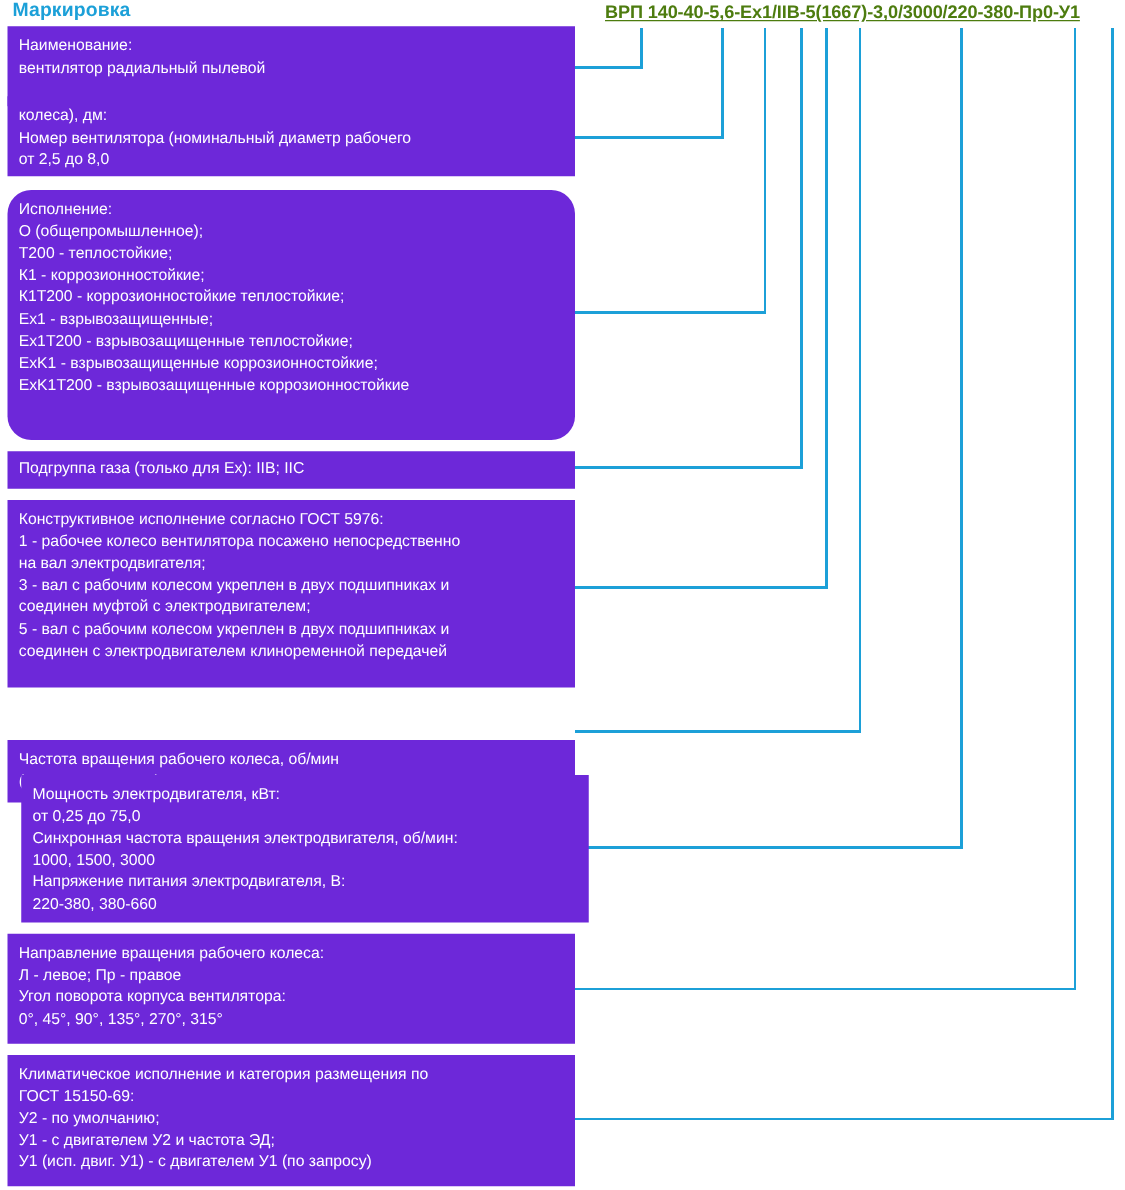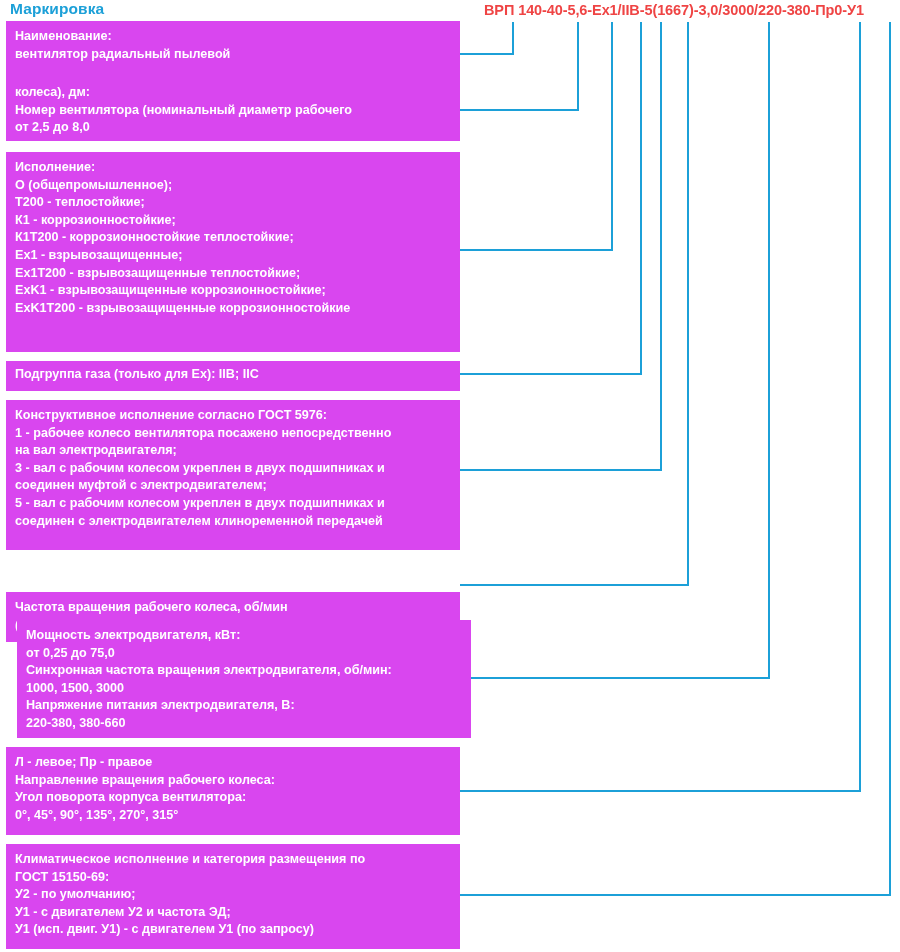--- a/index.html
+++ b/index.html
@@ -24,38 +24,38 @@
     letter-spacing:0.1px;
     white-space:nowrap;
   }
 
   
   .marking-code{
     position:absolute;
     left:484px; top:2px;
     font-size:14.5px;
     font-weight:bold;
-    color:#ef4444;
+    color:#4d7c0f;
     white-space:nowrap;
+    text-decoration:underline;
     text-underline-offset:2px;
     letter-spacing:-0.1px;
   }
 
   
   .box{
     position:absolute;
     left:6px;
     width:454px;
-    background:#d946ef;
+    background:#6d28d9;
     box-sizing:border-box;
     padding:7px 9px 7px 9px;
     font-size:12.6px;
     line-height:17.6px;
     color:#ffffff;
-    font-weight:bold;
   }
   .box .line{white-space:nowrap;}
 
   
   #wires{
     position:absolute;
     left:0;top:0;
     width:900px;height:952px;
     pointer-events:none;
   }
@@ -96,21 +96,21 @@
     <div class="line">Наименование:</div>
     <div class="line">вентилятор радиальный пылевой</div>
   </div>
 
   <div class="box" style="top:77px;height:64px;">
     <div class="line">колеса), дм:</div>
     <div class="line">Номер вентилятора (номинальный диаметр рабочего</div>
     <div class="line">от 2,5 до 8,0</div>
   </div>
 
-  <div class="box" style="top:152px;height:200px;">
+  <div class="box" style="top:152px;height:200px;border-radius:19px;">
     <div class="line">Исполнение:</div>
     <div class="line">О (общепромышленное);</div>
     <div class="line">Т200 - теплостойкие;</div>
     <div class="line">К1 - коррозионностойкие;</div>
     <div class="line">К1Т200 - коррозионностойкие теплостойкие;</div>
     <div class="line">Ex1 - взрывозащищенные;</div>
     <div class="line">Ex1T200 - взрывозащищенные теплостойкие;</div>
     <div class="line">ExK1 - взрывозащищенные коррозионностойкие;</div>
     <div class="line">ExK1T200 - взрывозащищенные коррозионностойкие</div>
   </div>
@@ -137,22 +137,22 @@
   <div class="box" style="top:620px;height:118px;margin-left:11px;">
     <div class="line">Мощность электродвигателя, кВт:</div>
     <div class="line">от 0,25 до 75,0</div>
     <div class="line">Синхронная частота вращения электродвигателя, об/мин:</div>
     <div class="line">1000, 1500, 3000</div>
     <div class="line">Напряжение питания электродвигателя, В:</div>
     <div class="line">220-380, 380-660</div>
   </div>
 
   <div class="box" style="top:747px;height:88px;">
+    <div class="line">Направление вращения рабочего колеса:</div>
     <div class="line">Л - левое; Пр - правое</div>
-    <div class="line">Направление вращения рабочего колеса:</div>
     <div class="line">Угол поворота корпуса вентилятора:</div>
     <div class="line">0°, 45°, 90°, 135°, 270°, 315°</div>
   </div>
 
   <div class="box" style="top:844px;height:105px;">
     <div class="line">Климатическое исполнение и категория размещения по</div>
     <div class="line">ГОСТ 15150-69:</div>
     <div class="line">У2 - по умолчанию;</div>
     <div class="line">У1 - с двигателем У2 и частота ЭД;</div>
     <div class="line">У1 (исп. двиг. У1) - с двигателем У1 (по запросу)</div>

